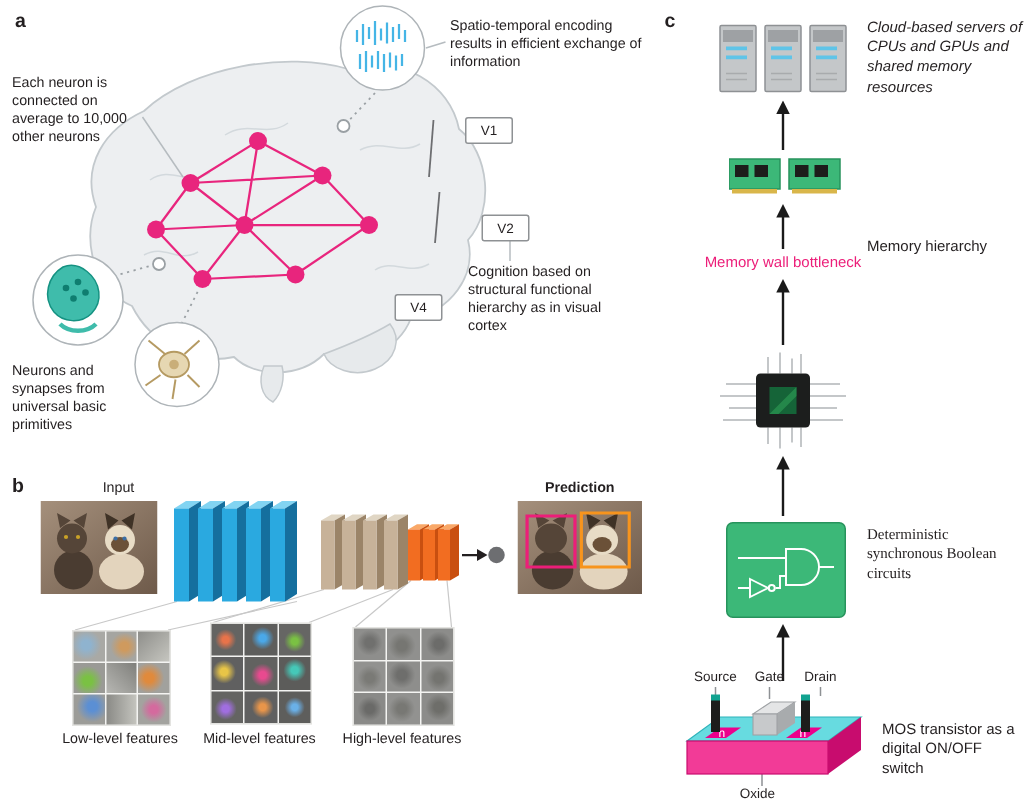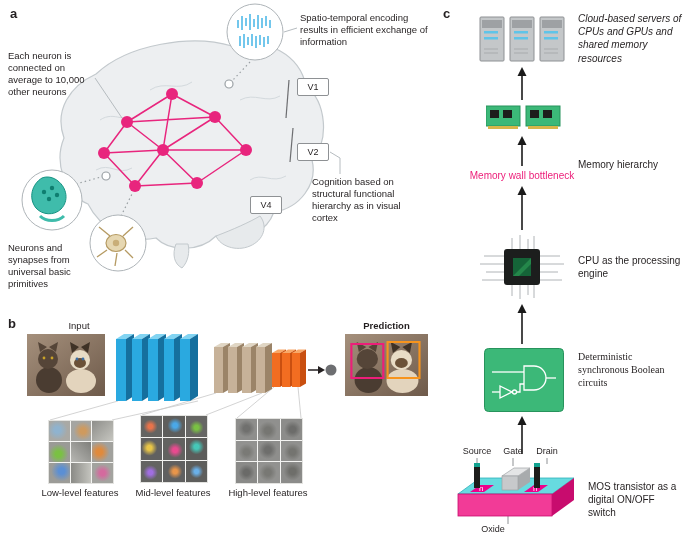--- a/index.html
+++ b/index.html
@@ -5,21 +5,21 @@
   html,body{margin:0;padding:0;background:#fff;}
   .figure{position:relative;width:685px;height:536px;background:#fff;
           font-family:"Liberation Sans",sans-serif;color:#231f20;overflow:hidden;}
   section{position:absolute;}
   #panel-a{left:0;top:0;width:440px;height:315px;}
   #panel-b{left:0;top:315px;width:440px;height:221px;}
   #panel-c{left:440px;top:0;width:245px;height:536px;}
   .plabel{position:absolute;font-size:13px;font-weight:bold;}
   .ann{position:absolute;font-size:9.5px;line-height:1.28;color:#231f20;}
   .vbox{position:absolute;width:30px;height:16px;background:#fff;border:1px solid #8e9194;
-        border-radius:2px;font-size:9px;display:flex;align-items:center;justify-content:center;}
+        border-radius:2px;font-size:9px;display:flex;align-items:center;justify-content:center;margin-left:13px;}
   .caption{position:absolute;font-size:9.5px;line-height:1.25;text-align:center;}
   .photo{position:absolute;}
   .fgrid{position:absolute;display:grid;grid-template-columns:repeat(3,1fr);
          grid-template-rows:repeat(3,1fr);gap:1px;background:#f4f4f2;border:1px solid #e3e3e0;}
   .fgrid div{width:100%;height:100%;}
   .cstage{position:absolute;left:138px;width:105px;font-size:10px;line-height:1.32;color:#231f20;}
   .pink{color:#ec1e79;position:absolute;font-size:10px;text-align:center;}
   .uparrow{position:absolute;width:12px;left:76px;}
   .tlabel{position:absolute;font-size:9px;text-align:center;color:#231f20;}
   svg{display:block;}
@@ -121,21 +121,21 @@
         <circle cx="116" cy="243" r="3.2" fill="#c9ae79"></circle>
       </g>
     </svg>
 
     <div class="plabel" style="left:10px;top:6px;">a</div>
     <div class="ann" style="left:8px;top:50px;width:88px;">Each neuron is connected on average to 10,000 other neurons</div>
     <div class="ann" style="left:300px;top:12px;width:130px;">Spatio-temporal encoding results in efficient exchange of information</div>
     <div class="ann" style="left:312px;top:176px;width:110px;">Cognition based on structural functional hierarchy as in visual cortex</div>
     <div class="ann" style="left:8px;top:242px;width:90px;">Neurons and synapses from universal basic primitives</div>
     <div class="vbox" style="left:297px;top:78px;">V1</div>
-    <div class="vbox" style="left:297px;top:143px;">V2</div>
+    <div class="vbox" style="left:308px;top:143px;">V2</div>
     <div class="vbox" style="left:250px;top:196px;">V4</div>
   </section>
 
   <section id="panel-b">
     <svg width="440" height="221" viewBox="0 0 440 221" style="position:absolute;left:0;top:0;">
       <g stroke="#c8c8c8" stroke-width="0.8">
         <line x1="118" y1="86" x2="50" y2="105"></line>
           <line x1="198" y1="86" x2="112" y2="105"></line>
         <line x1="216" y1="78" x2="142" y2="100"></line>
           <line x1="262" y1="78" x2="206" y2="100"></line>
@@ -391,21 +391,20 @@
           <line x1="58" y1="15" x2="58" y2="2"></line>
         <line x1="36" y1="51" x2="36" y2="62"></line>
           <line x1="44" y1="51" x2="44" y2="65"></line>
         <line x1="52" y1="51" x2="52" y2="61"></line>
           <line x1="58" y1="51" x2="58" y2="64"></line>
       </g>
       <rect x="28" y="15" width="36" height="36" rx="3" fill="#1c1e1d"></rect>
       <rect x="37" y="24" width="18" height="18" fill="#156438"></rect>
       <path d="M 37 42 L 55 24 L 55 30 L 43 42 Z" fill="#2f9e57" opacity="0.6"></path>
     </svg>
-    <div class="cstage" style="top:254px;">CPU as the processing engine</div>
 
     <div class="uparrow" style="top:304px;">
       <svg width="12" height="40" viewBox="0 0 12 40">
           <polygon points="6,0 1.5,9 10.5,9" fill="#1a1a1a"></polygon>
           <line x1="6" y1="8" x2="6" y2="40" stroke="#1a1a1a" stroke-width="1.6"></line>
         </svg>
     </div>
 
     <svg width="80" height="64" viewBox="0 0 80 64" style="position:absolute;left:44px;top:348px;">
       <rect x="0.5" y="0.5" width="79" height="63" rx="4" fill="#3cb878" stroke="#27935c"></rect>
@@ -447,17 +446,17 @@
       <text x="29" y="33" font-size="8" fill="#fff" font-family="Liberation Sans, sans-serif">n</text>
       <text x="83" y="33" font-size="8" fill="#fff" font-family="Liberation Sans, sans-serif">n</text>
       <rect x="24" y="8" width="6" height="22" fill="#1d1d1b"></rect>
         <rect x="24" y="5" width="6" height="4" fill="#12a390"></rect>
       <rect x="84" y="8" width="6" height="22" fill="#1d1d1b"></rect>
         <rect x="84" y="5" width="6" height="4" fill="#12a390"></rect>
       <path d="M 52 18 L 64 10 L 80 10 L 68 18 Z" fill="#e4e5e6" stroke="#9ea1a4" stroke-width="0.7"></path>
       <path d="M 68 18 L 80 10 L 80 24 L 68 32 Z" fill="#a8abad"></path>
       <rect x="52" y="18" width="16" height="14" fill="#c7c9cb" stroke="#9ea1a4" stroke-width="0.7"></rect>
     </svg>
-    <div class="tlabel" style="left:28px;top:524px;width:50px;">Oxide</div>
+    <div class="tlabel" style="left:40px;top:524px;width:50px;">Oxide</div>
     <div class="cstage" style="left:148px;top:480px;width:95px;">MOS transistor as a digital ON/OFF switch</div>
   </section>
 
 </div>
 
 </body></html>

